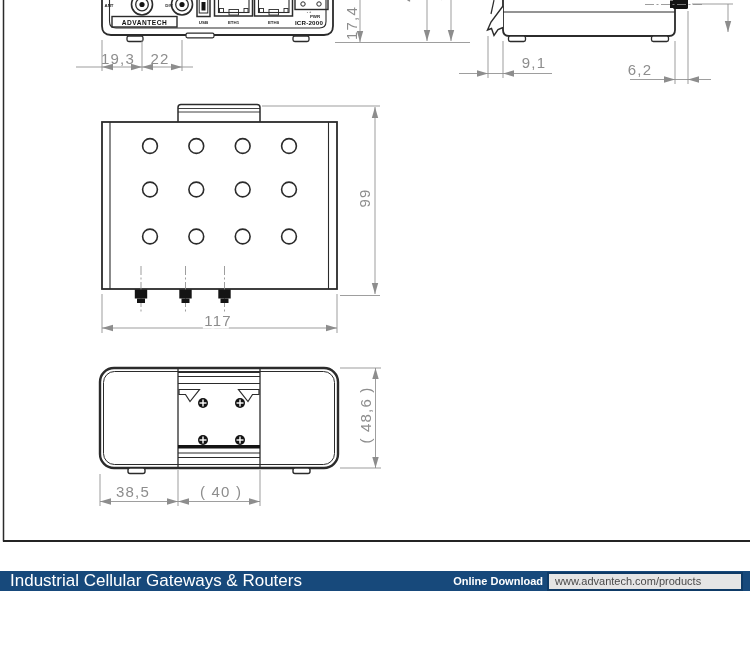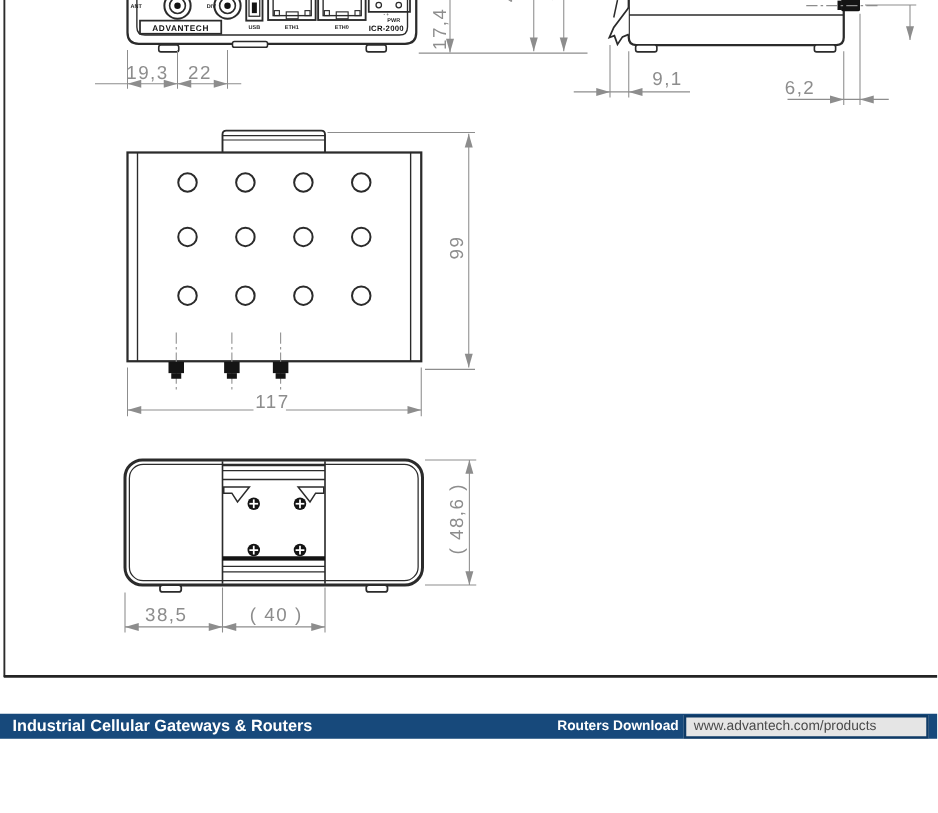--- a/index.html
+++ b/index.html
@@ -11,21 +11,21 @@
   .tiny{font-size:3.8px;fill:#1c1c1c;}
   .logo-t{font-size:6.6px;font-weight:bold;fill:#111;letter-spacing:0.5px;}
   .model-t{font-size:6.2px;font-weight:bold;fill:#111;letter-spacing:0.2px;}
   .dk{stroke:#2b2b2b;fill:none;}
   .wfill{stroke:#2b2b2b;fill:#ffffff;}
   .dim-l{stroke:#8d8d8d;stroke-width:0.85;fill:none;}
   .arr{fill:#8d8d8d;stroke:none;}
   .blk{fill:#141414;stroke:none;}
   .footer-bar{position:absolute;left:0;top:571px;width:750px;height:20px;background:#17497b;}
   .footer-title{position:absolute;left:10px;top:0;height:20px;line-height:20px;
-                color:#fff;font-size:13px;font-weight:bold;}
+                color:#fff;font-size:17px;font-weight:normal;}
   .footer-dl{position:absolute;right:207px;top:0;height:20px;line-height:20px;
              color:#fff;font-size:11px;font-weight:bold;}
   .url-box{position:absolute;left:547px;top:572px;width:186px;height:15px;
            background:#e5e5e5;border:2px solid #0e3a66;line-height:15px;
            font-size:11px;color:#4a4a4a;padding-left:6px;overflow:hidden;}
 </style>
 </head>
 <body>
 
 <div class="page">
@@ -247,17 +247,17 @@
     <line class="dim-l" x1="375.5" y1="368" x2="375.5" y2="468"></line>
     <path class="arr" d="M375.5,368 l-3.2,11 h6.4 z"></path>
     <path class="arr" d="M375.5,468 l-3.2,-11 h6.4 z"></path>
     <text class="dim" text-anchor="middle" transform="rotate(-90 370.5 415)" x="370.5" y="415">( 48,6 )</text>
   </g>
 </svg>
 
 
 <div class="footer-bar">
   <div class="footer-title">Industrial Cellular Gateways &amp; Routers</div>
-  <div class="footer-dl">Routers Download</div>
+  <div class="footer-dl">Online Download</div>
 </div>
 <div class="url-box">www.advantech.com/products</div>
 
 </div>
 
 </body></html>

